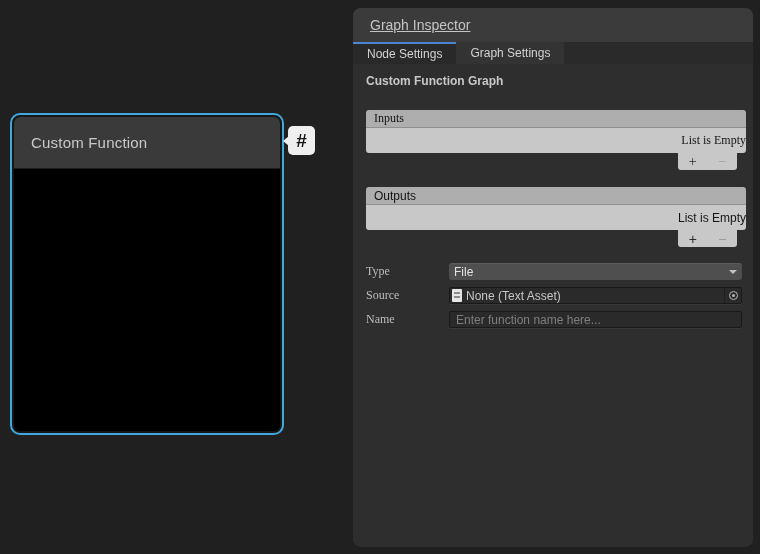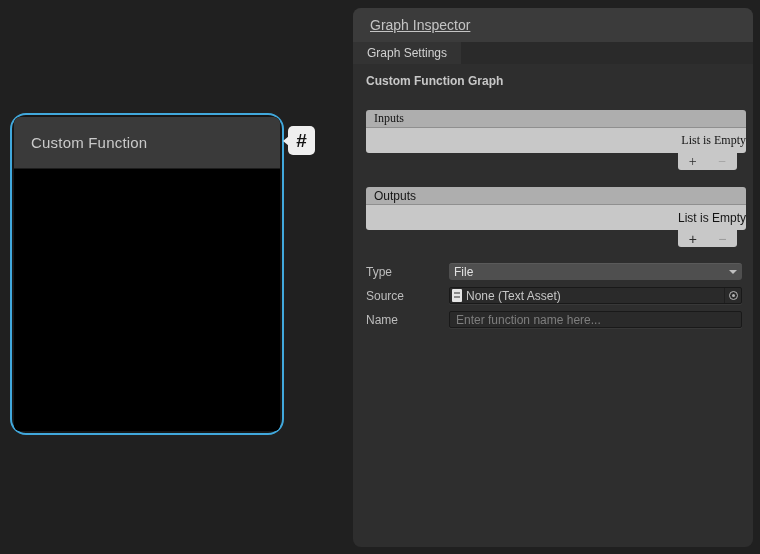--- a/index.html
+++ b/index.html
@@ -13,21 +13,21 @@
   }
   :root {
     --accent:#4c84d4;
     --selection:#41a8dc;
   }
 
   
   .canvas { position:absolute; inset:0; }
   .node {
     position:absolute; left:10px; top:113px; width:274px; height:322px;
-    border:2px solid var(--selection); border-radius:16px;
+    border:2px solid var(--selection); border-radius:10px;
     background:#161616; padding:2px;
   }
   .node-inner {
     height:100%; border-radius:6px; overflow:hidden;
     display:flex; flex-direction:column; background:#000;
   }
   .node-header {
     height:52px; background:#3a3a3a; flex:0 0 auto;
     display:flex; align-items:center; padding-left:17px;
     border-bottom:1px solid #1d1d1d;
@@ -95,21 +95,21 @@
   }
   .rbtn {
     background:none; border:none; font-family:inherit;
     font-size:14px; line-height:1; color:#2b2b2b; cursor:pointer; padding:0 4px;
   }
   .rbtn.disabled { color:#9a9a9a; }
 
   
   .fields { margin-top:16px; }
   .field-row { display:flex; align-items:center; height:17px; margin:0 11px 7px 13px; }
-  .field-label { width:83px; font-size:12px; color:#bdbdbd; flex:0 0 auto; }
+  .field-label { width:83px; font-size:12px; color:#bdbdbd; flex:0 0 auto;font-family:Liberation Serif, serif; }
 
   .dropdown {
     flex:1; height:17px; background:#4f4f4f; border-radius:3px;
     display:flex; align-items:center; padding:0 5px;
     border-top:1px solid #5a5a5a;
   }
   .dropdown-value { flex:1; font-size:12px; color:#e2e2e2; }
   .dropdown-arrow {
     width:0; height:0; border-left:4px solid transparent;
     border-right:4px solid transparent; border-top:4px solid #c0c0c0;
@@ -171,20 +171,23 @@
 
 </div>
 
 <div class="panel">
 
   <div class="panel-titlebar">
     <span class="panel-title">Graph Inspector</span>
   </div>
 
   <div class="tabs">
+    <div class="tab active">
+      <span>Node Settings</span>
+    </div>
     <div class="tab inactive">
       <span>Graph Settings</span>
     </div>
     <div class="tab-fill"></div>
   </div>
 
   <div class="panel-body">
 
     <div class="heading">Custom Function Graph</div>
 

